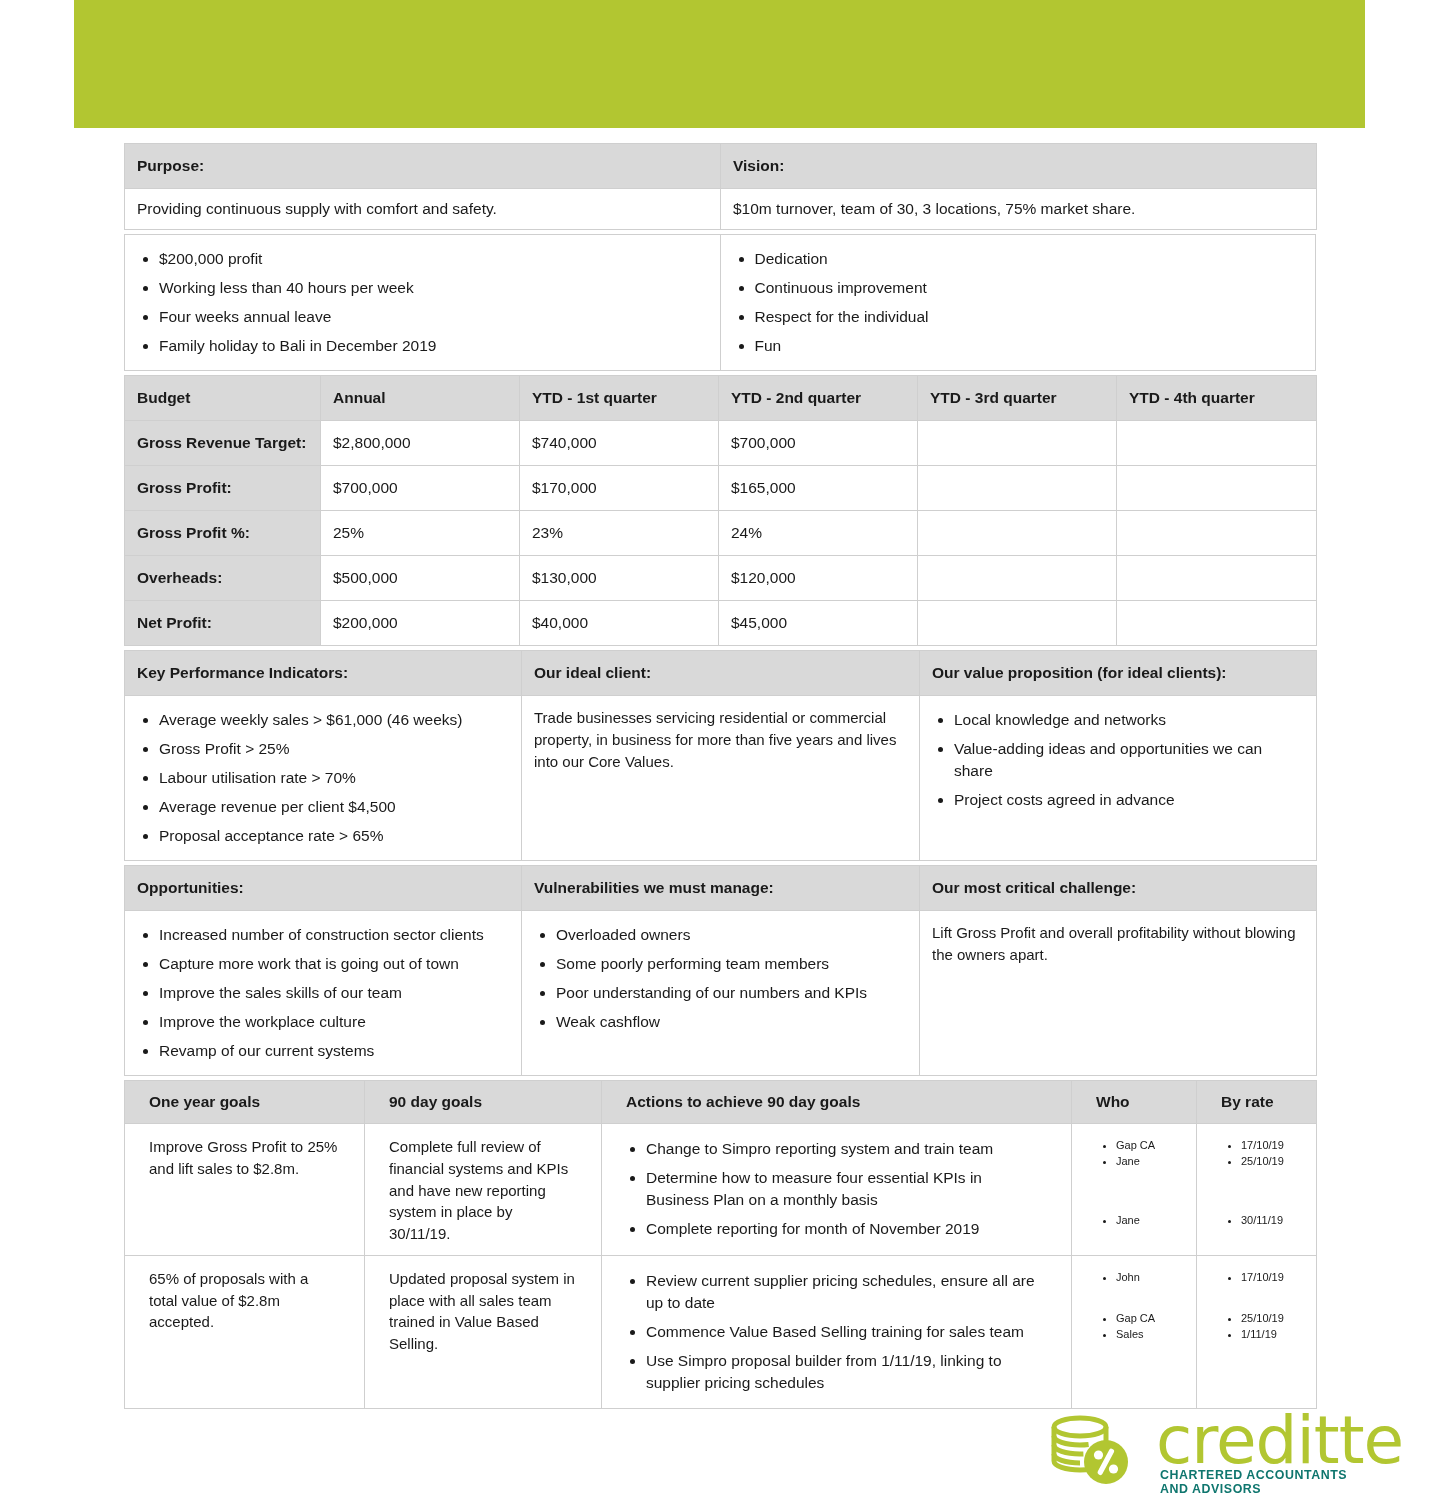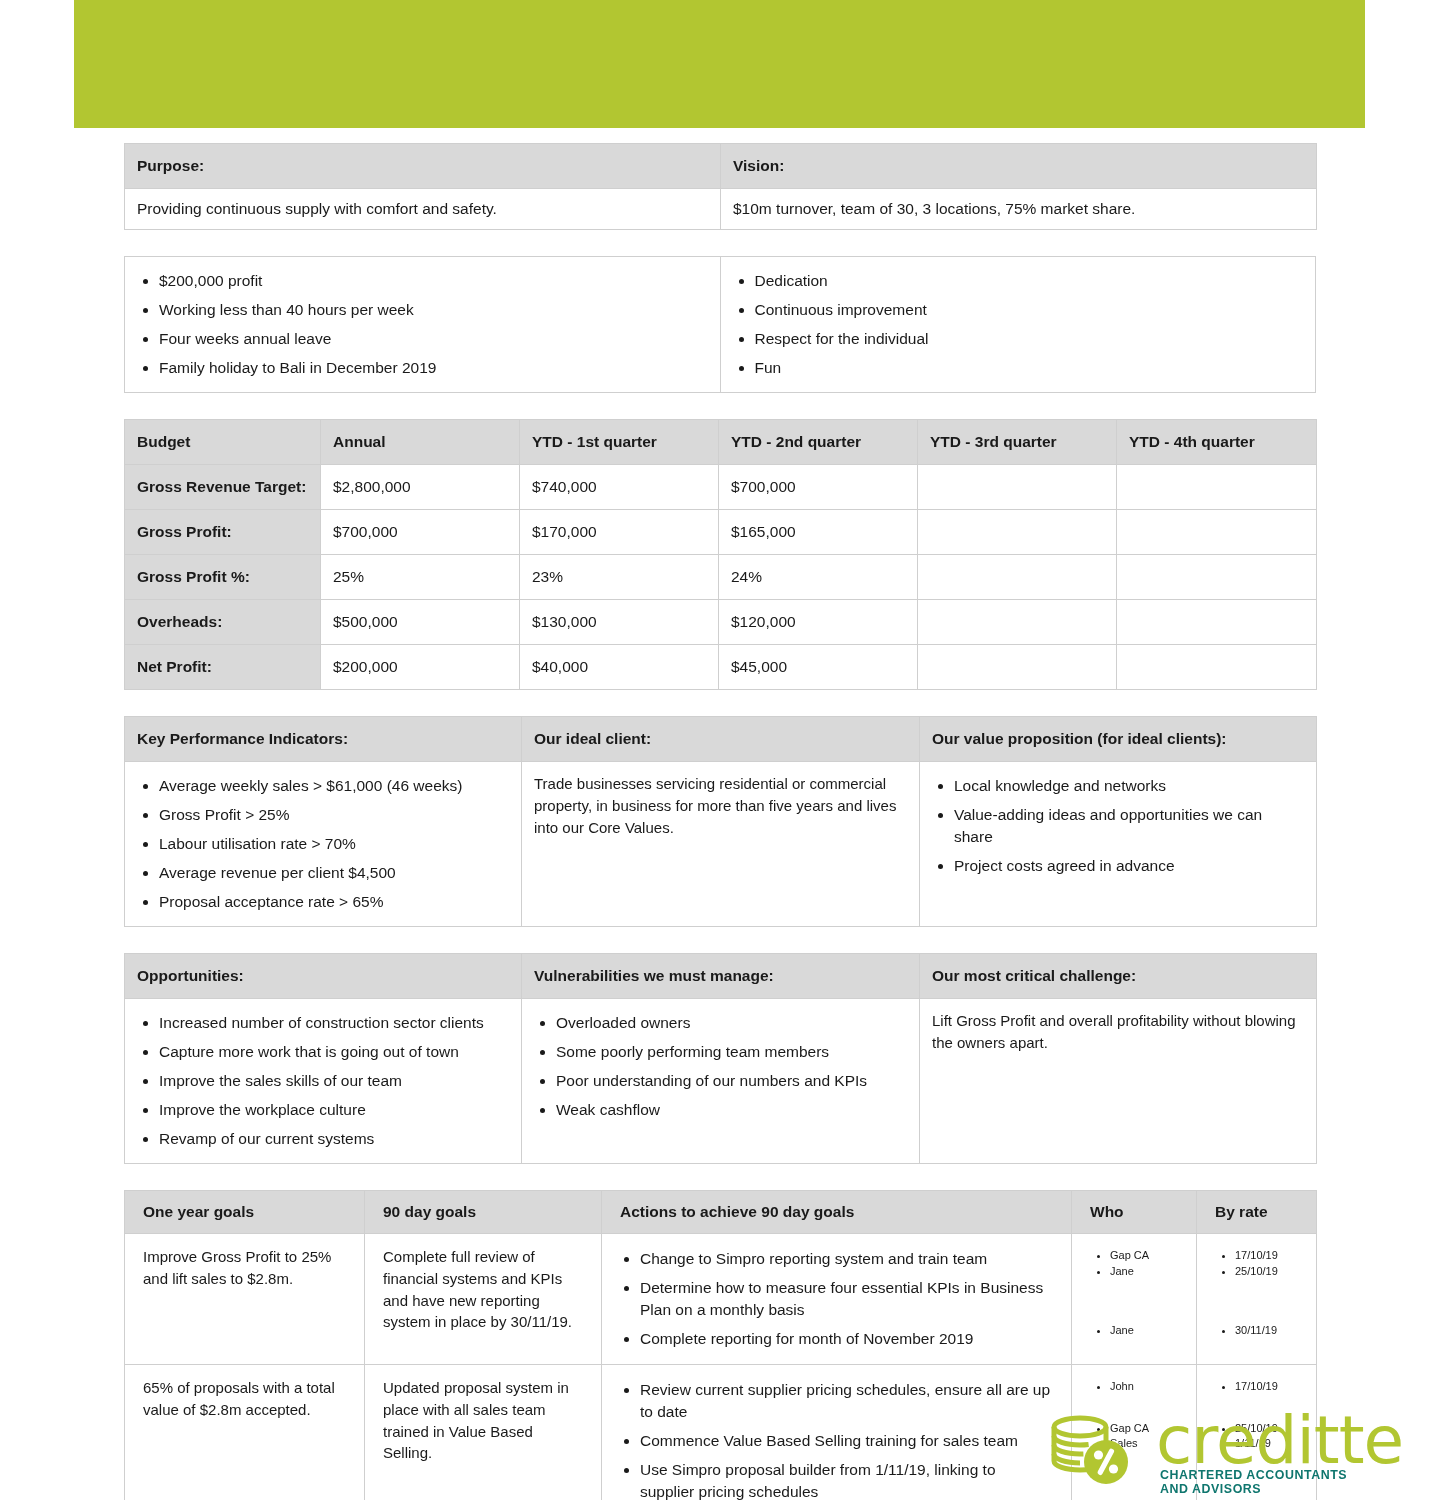--- a/index.html
+++ b/index.html
@@ -28,21 +28,21 @@
     position: absolute;
     left: 124px; top: 143px;
     width: 1192px;
   }
 
   
   .tbl {
     width: 1192px;
     border-collapse: collapse;
     table-layout: fixed;
-    margin-bottom: 26px;
+    margin-bottom: 4px;
     border: 1px solid #c9c9c9;
   }
   .tbl td, .tbl th {
     border: 1px solid #cfcfcf;
     vertical-align: top;
     text-align: left;
     padding: 9px 12px;
     font-size: 15.5px;
     line-height: 1.42;
     font-weight: normal;
@@ -77,21 +77,21 @@
     font-weight: bold;
     white-space: nowrap;
   }
   .budget .num {
     text-align: left;
     background: #ffffff;
   }
   .budget .blank { background: #ffffff; }
 
   
-  .goals td { padding: 10px 18px; vertical-align: top; }
+  .goals td { padding: 10px 24px; vertical-align: top; }
   .goals ul.bl { padding-left: 20px; }
 
   
   .offsetlist { list-style: disc; margin: 4px 0 0 0; padding-left: 20px; }
   .offsetlist li { font-size: 11px; line-height: 1.42; }
 
   
   .logo {
     position: absolute;
     left: 1048px; top: 1412px;

